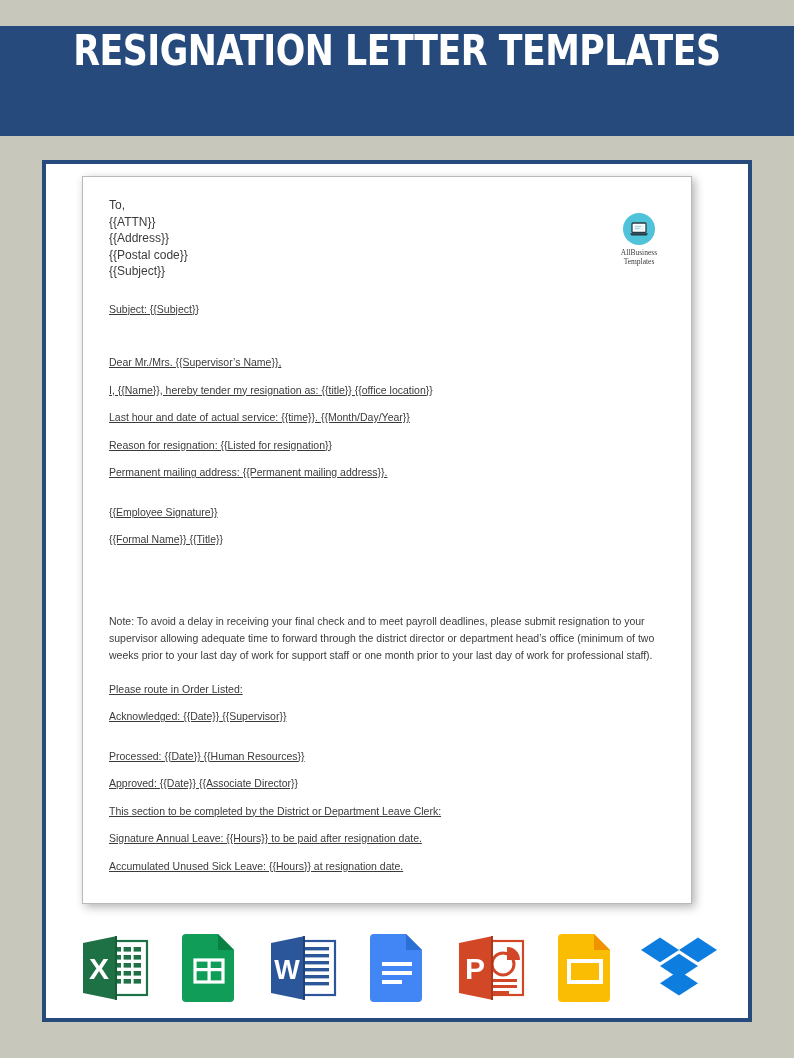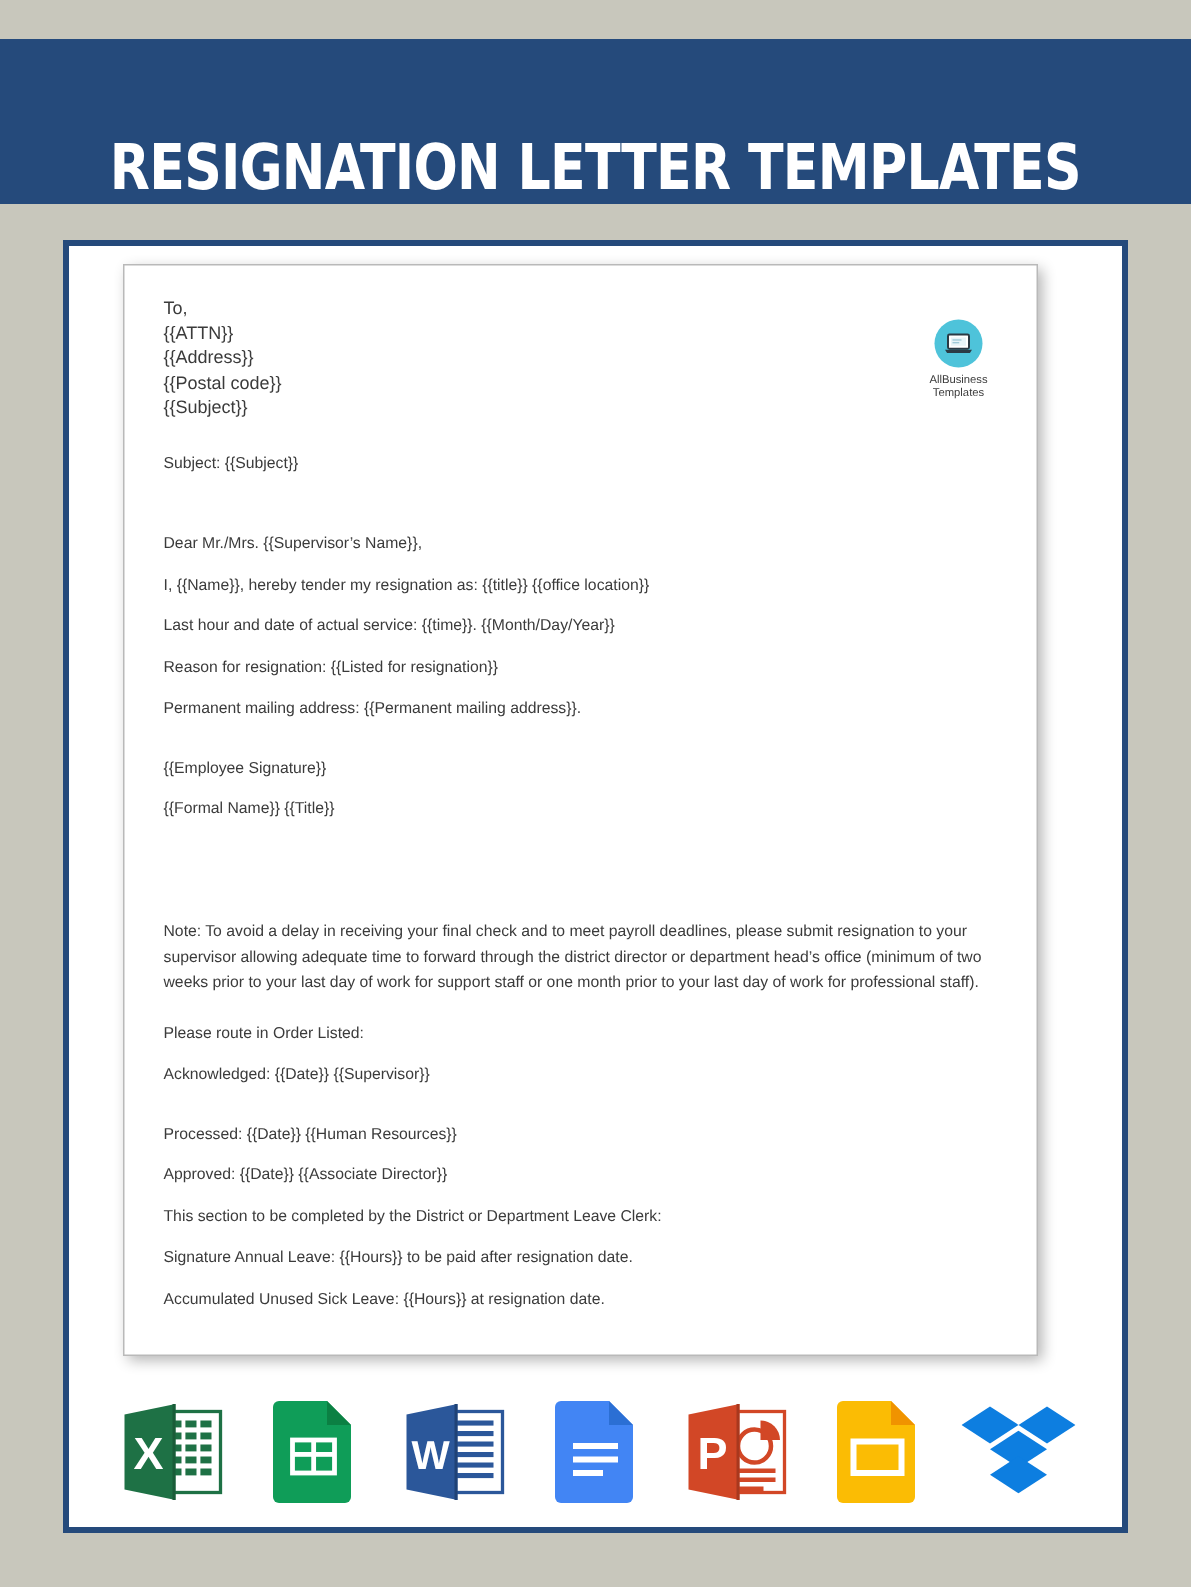--- a/index.html
+++ b/index.html
@@ -17,21 +17,21 @@
 
   
   #header-banner {
     position: absolute;
     left: 0;
     top: 26px;
     width: 794px;
     height: 110px;
     background: #254a7b;
     display: flex;
-    align-items: flex-end;
+    align-items: flex-start;
     justify-content: center;
   }
   #header-title {
     color: #ffffff;
     font-family: "Liberation Sans Narrow", "DejaVu Sans Condensed", "Liberation Sans", sans-serif;
     font-weight: bold;
     font-size: 42px;
     letter-spacing: -0.5px;
     white-space: nowrap;
     transform: scaleX(0.92);
@@ -69,20 +69,21 @@
     top: 20px;
     right: 18px;
   }
 
   .doc-line {
     font-family: "Liberation Sans", sans-serif;
     font-size: 10.5px;
     line-height: 15.5px;
     color: #3b3b3b;
     white-space: nowrap;
+    text-decoration: underline;
   }
   .addr-line {
     font-size: 12px;
     line-height: 16.5px;
     color: #3b3b3b;
     font-family: "Liberation Sans", sans-serif;
     white-space: nowrap;
   }
   .para {
     font-family: "Liberation Sans", sans-serif;
@@ -117,21 +118,21 @@
     position: relative;
     display: block;
   }
   #logo-laptop {
     position: absolute;
     left: 50%;
     top: 50%;
     transform: translate(-50%, -50%);
   }
   .logo-text {
-    font-family: Liberation Sans, sans-serif;
+    font-family: Liberation Serif, serif;
     font-size: 7.5px;
     line-height: 9px;
     color: #3b3b3b;
     display: block;
   }
 
   
   #app-icon-row {
     position: absolute;
     left: 0;

